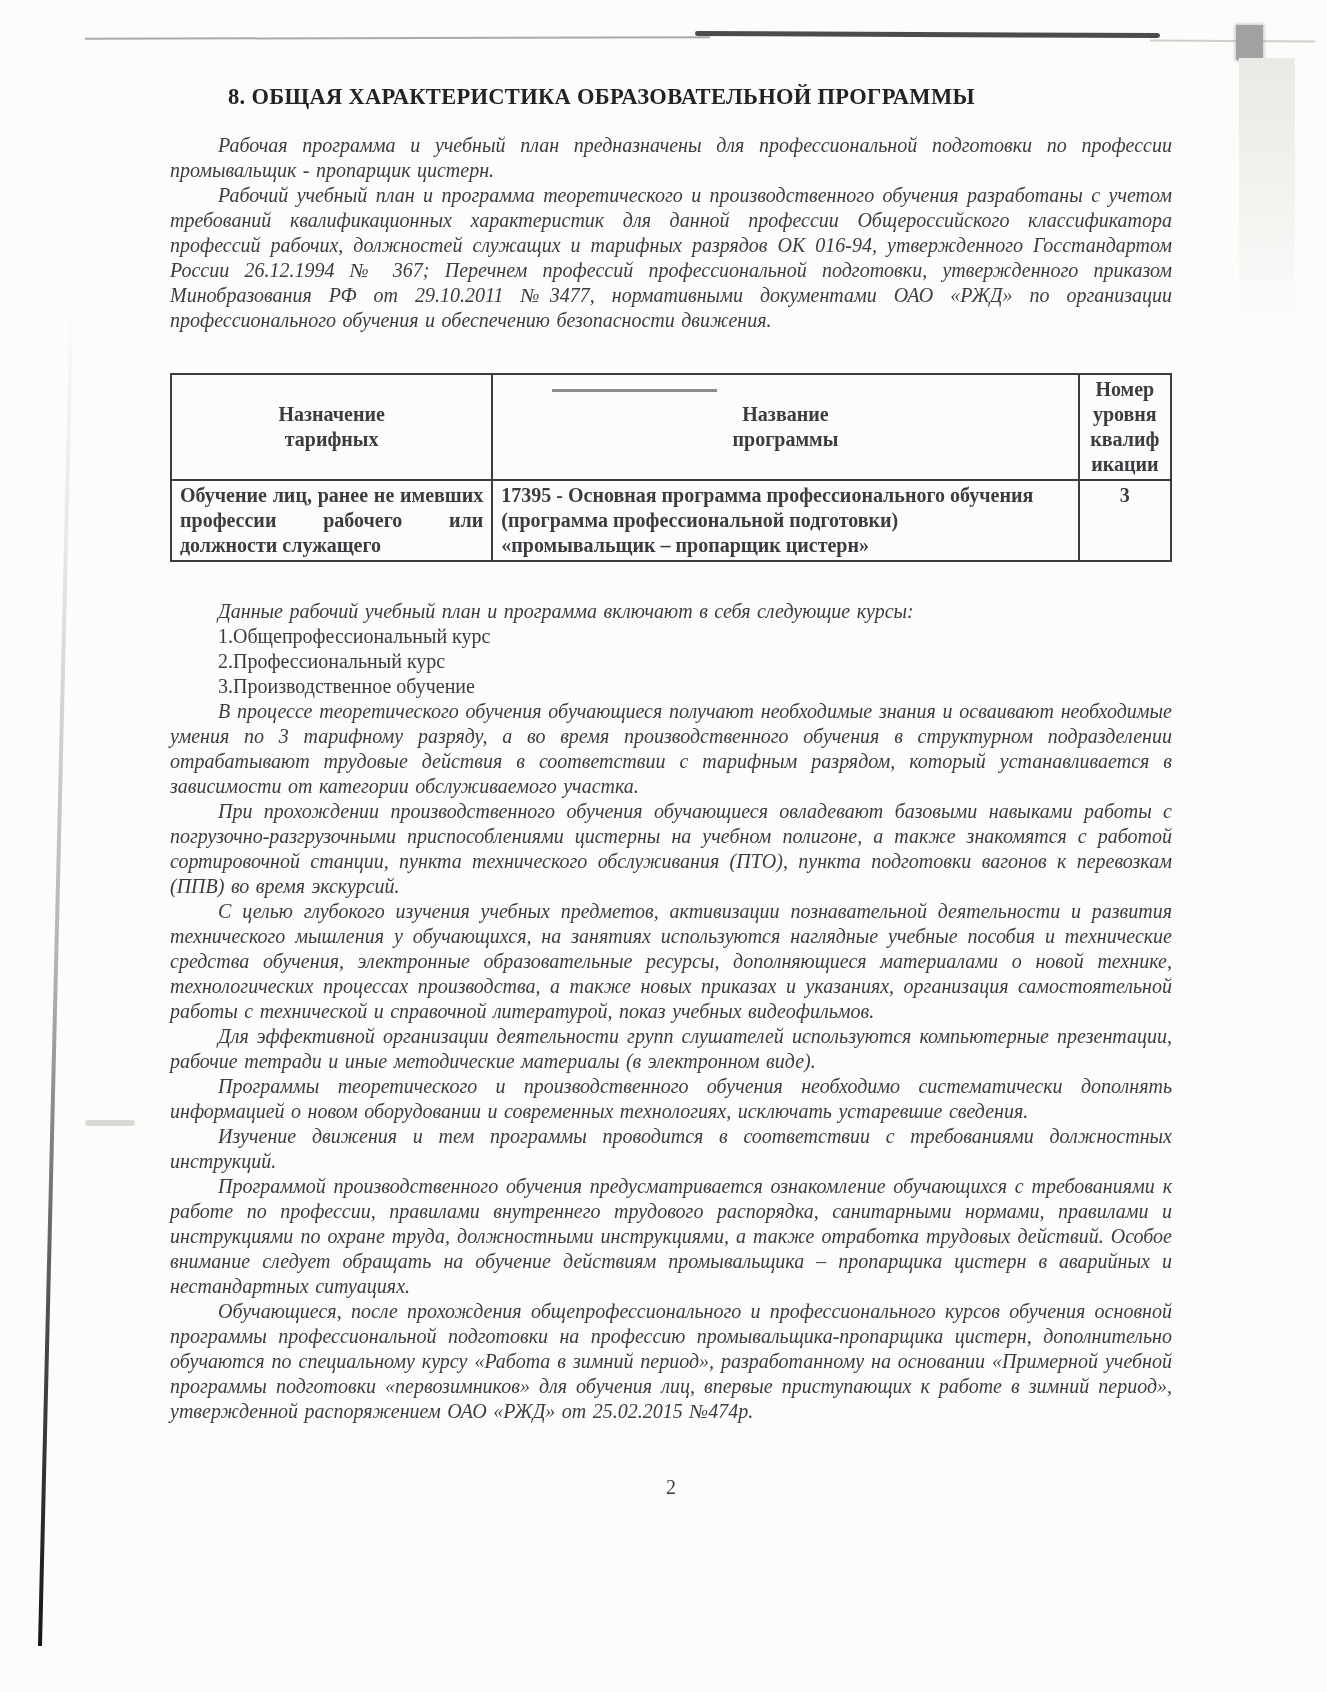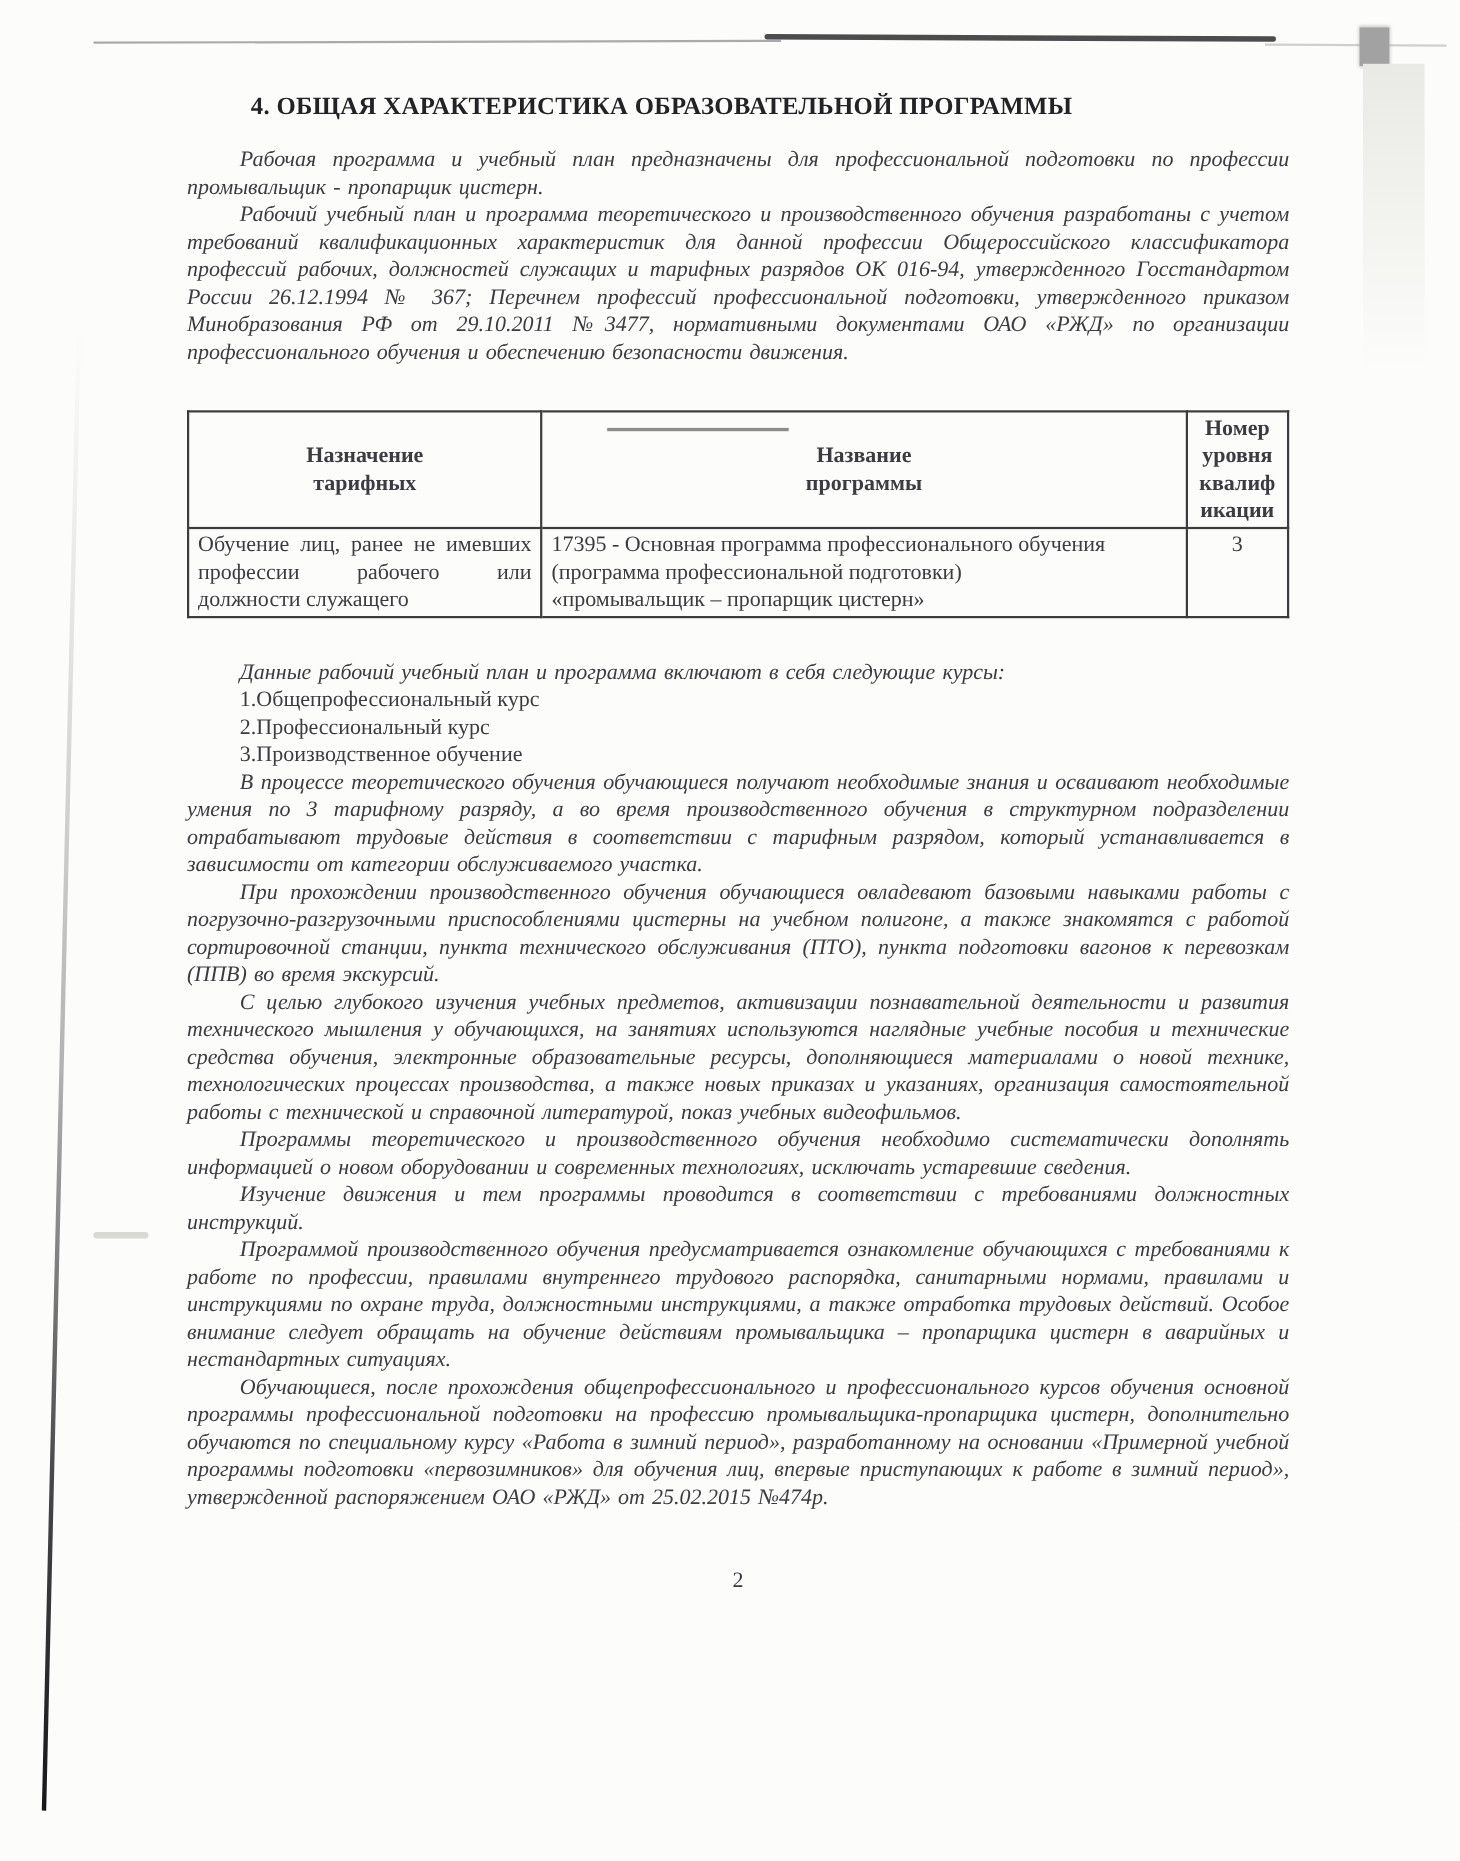--- a/index.html
+++ b/index.html
@@ -70,20 +70,21 @@
   table.program {
     border-collapse:collapse; table-layout:fixed;
     width:1002px; margin:40px 0 0 0;
   }
   table.program th, table.program td {
     border:2px solid #3c3c3e;
     font-size:20px; line-height:25px;
     padding:2px 8px;
     white-space:pre-line;
     color:#3b3b41;
+    font-weight:bold;
   }
   table.program th { font-weight:bold; text-align:center; vertical-align:middle; }
   th.c1, td.c1 { width:302px; }
   th.c2, td.c2 { width:566px; }
   th.c3, td.c3 { width:74px; }
   th.c3 { vertical-align:top; padding-top:3px; }
   td.c1 { text-align:justify; white-space:normal; vertical-align:top; }
   td.c2 { text-align:left; vertical-align:top; }
   td.c3 { text-align:center; vertical-align:top; }
   .courses-intro { margin-top:37px; }
@@ -105,21 +106,21 @@
   <div class="art top-line-thick"></div>
   <div class="art top-line-tail"></div>
   <div class="art corner-block"></div>
   <div class="art corner-strip"></div>
   <div class="art left-line"></div>
   <div class="art table-smudge"></div>
   <div class="art mid-smudge"></div>
 
   <div class="content">
 
-    <h1 class="doc-title">4. ОБЩАЯ ХАРАКТЕРИСТИКА ОБРАЗОВАТЕЛЬНОЙ ПРОГРАММЫ</h1>
+    <h1 class="doc-title">8. ОБЩАЯ ХАРАКТЕРИСТИКА ОБРАЗОВАТЕЛЬНОЙ ПРОГРАММЫ</h1>
 
     <p class="para">Рабочая программа и учебный план предназначены для профессиональной подготовки по профессии промывальщик - пропарщик цистерн.</p>
     <p class="para">Рабочий учебный план и программа теоретического и производственного обучения разработаны с учетом требований квалификационных характеристик для данной профессии Общероссийского классификатора профессий рабочих, должностей служащих и тарифных разрядов ОК 016-94, утвержденного Госстандартом России 26.12.1994 № 367; Перечнем профессий профессиональной подготовки, утвержденного приказом Минобразования РФ от 29.10.2011 №3477, нормативными документами ОАО «РЖД» по организации профессионального обучения и обеспечению безопасности движения.</p>
 
     <table class="program">
       <thead>
         <tr>
           <th class="c1">Назначение
 тарифных</th>
           <th class="c2">Название
@@ -142,20 +143,21 @@
     </table>
 
     <p class="para courses-intro">Данные рабочий учебный план и программа включают в себя следующие курсы:</p>
     <div class="course-item">1.Общепрофессиональный курс</div>
     <div class="course-item">2.Профессиональный курс</div>
     <div class="course-item">3.Производственное обучение</div>
 
     <p class="para">В процессе теоретического обучения обучающиеся получают необходимые знания и осваивают необходимые умения по 3 тарифному разряду, а во время производственного обучения в структурном подразделении отрабатывают трудовые действия в соответствии с тарифным разрядом, который устанавливается в зависимости от категории обслуживаемого участка.</p>
     <p class="para">При прохождении производственного обучения обучающиеся овладевают базовыми навыками работы с погрузочно-разгрузочными приспособлениями цистерны на учебном полигоне, а также знакомятся с работой сортировочной станции, пункта технического обслуживания (ПТО), пункта подготовки вагонов к перевозкам (ППВ) во время экскурсий.</p>
     <p class="para">С целью глубокого изучения учебных предметов, активизации познавательной деятельности и развития технического мышления у обучающихся, на занятиях используются наглядные учебные пособия и технические средства обучения, электронные образовательные ресурсы, дополняющиеся материалами о новой технике, технологических процессах производства, а также новых приказах и указаниях, организация самостоятельной работы с технической и справочной литературой, показ учебных видеофильмов.</p>
+    <p class="para">Для эффективной организации деятельности групп слушателей используются компьютерные презентации, рабочие тетради и иные методические материалы (в электронном виде).</p>
     <p class="para">Программы теоретического и производственного обучения необходимо систематически дополнять информацией о новом оборудовании и современных технологиях, исключать устаревшие сведения.</p>
     <p class="para">Изучение движения и тем программы проводится в соответствии с требованиями должностных инструкций.</p>
     <p class="para">Программой производственного обучения предусматривается ознакомление обучающихся с требованиями к работе по профессии, правилами внутреннего трудового распорядка, санитарными нормами, правилами и инструкциями по охране труда, должностными инструкциями, а также отработка трудовых действий. Особое внимание следует обращать на обучение действиям промывальщика – пропарщика цистерн в аварийных и нестандартных ситуациях.</p>
     <p class="para">Обучающиеся, после прохождения общепрофессионального и профессионального курсов обучения основной программы профессиональной подготовки на профессию промывальщика-пропарщика цистерн, дополнительно обучаются по специальному курсу «Работа в зимний период», разработанному на основании «Примерной учебной программы подготовки «первозимников» для обучения лиц, впервые приступающих к работе в зимний период», утвержденной распоряжением ОАО «РЖД» от 25.02.2015 №474р.</p>
 
     <div class="page-number">2</div>
 
   </div>
 </div>
 

